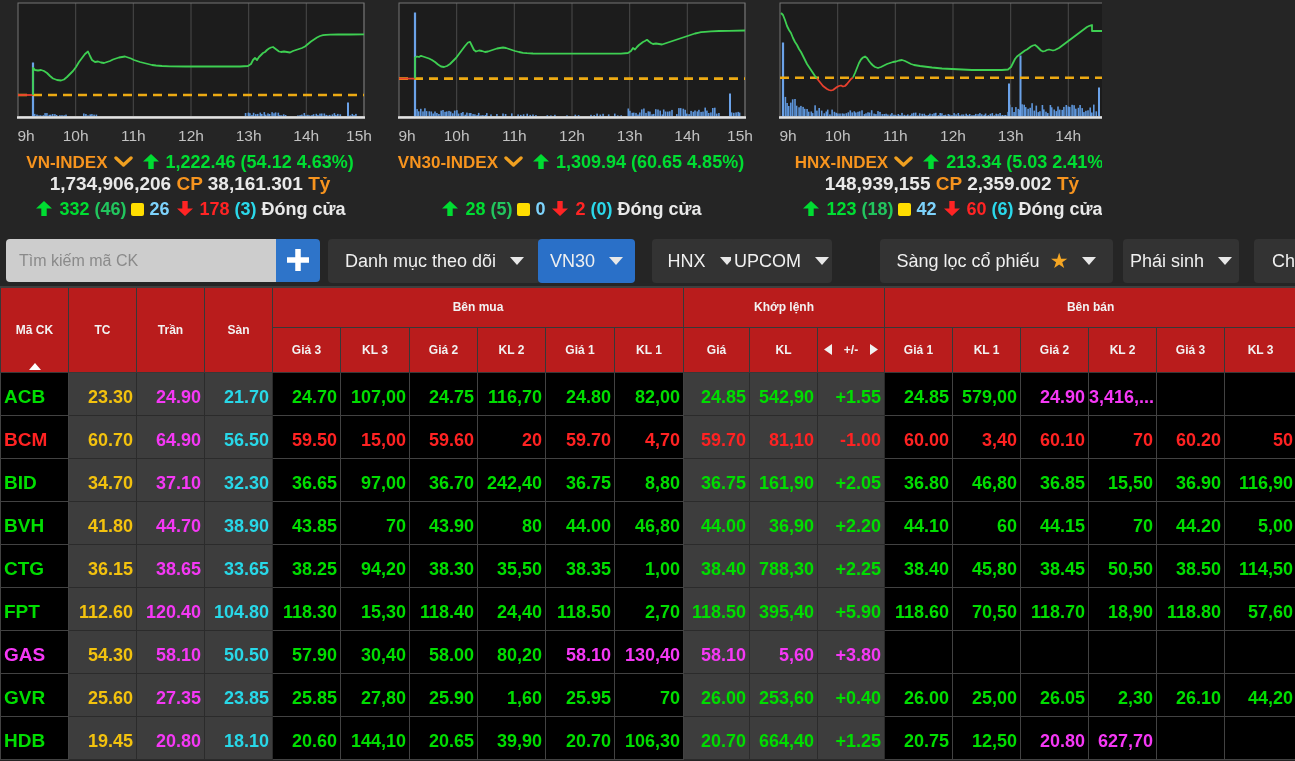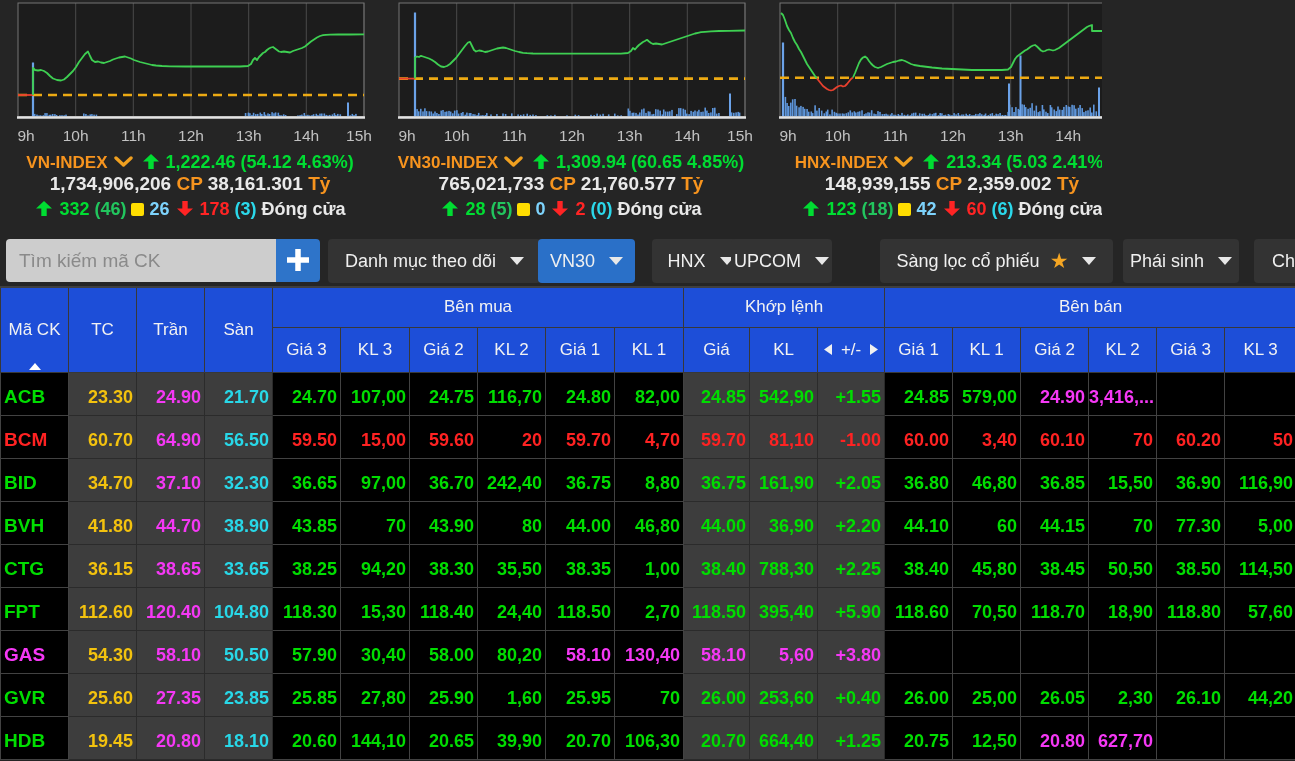--- a/index.html
+++ b/index.html
@@ -13,26 +13,26 @@
 .or{color:#f7941e}.gr{color:#00dd32}.wh{color:#e9e9e9}.mg{color:#22c55e}.yl{color:#7dd3fc}.rd{color:#ff2424}.cy{color:#2bd8ea}
 .sq{display:inline-block;width:13px;height:13px;background:#ffdd00;border-radius:2px;margin:0 5px;vertical-align:-1px}
 .ar{vertical-align:-1px;margin:0 2px}
 .chev{vertical-align:1px;margin-left:6px;margin-right:8px}
 
 .toolbar{position:relative;height:64px;background:#252525}
 .tb{position:absolute;top:17px;height:44px;background:#333333;border-radius:4px;color:#f0f0f0;font-size:18px;font-weight:normal;display:flex;align-items:center;justify-content:center;white-space:nowrap}
 .tb .caret{display:inline-block;width:0;height:0;border-left:7px solid transparent;border-right:7px solid transparent;border-top:8px solid #e8e8e8;margin-left:14px}
 .tb.blue{background:#2a70c8}
 .search{position:absolute;left:6px;top:17px;width:314px;height:43px;display:flex}
-.search .inp{width:270px;height:43px;background:#cdcdcd;border-radius:4px 0 0 4px;color:#8a8a8a;font-size:19px;line-height:43px;padding-left:13px}
+.search .inp{width:270px;height:43px;background:#cdcdcd;border-radius:4px 0 0 4px;color:#8a8a8a;font-size:16px;line-height:43px;padding-left:13px}
 .search .plus{width:44px;height:43px;background:#2e74c9;border-radius:0 4px 4px 0;text-align:center}
 .star{color:#f5a623;font-size:21px;margin-left:10px}
 
 table{border-collapse:collapse;table-layout:fixed;width:1295px;border-top:2px solid #3f3f3f}
-th{background:#1d4ed8;color:#f2f2f2;font-size:17px;font-weight:normal;border:1px solid #383838;text-align:center;vertical-align:middle;padding:0}
+th{background:#b91c1c;color:#f2f2f2;font-size:12px;font-weight:bold;border:1px solid #383838;text-align:center;vertical-align:middle;padding:0}
 tr.h1{height:40px}
 tr.h2{height:45px}
 tr.d{height:43px}
 td{font-size:18px;font-weight:bold;text-align:right;padding:14px 3px 0 0;vertical-align:top;overflow:hidden;white-space:nowrap}
 td.blk{background:#000;border:1px solid #424242}
 td.gry{background:#3d3d3d;border:1px solid #2b2b2b}
 td.tick{text-align:left;padding:13px 0 0 3px;font-size:19px}
 .threl{position:relative}
 .sortup{position:absolute;bottom:2px;left:50%;margin-left:-6px;width:0;height:0;border-left:6px solid transparent;border-right:6px solid transparent;border-bottom:7px solid #fff}
 .g{color:#00dd00}.r{color:#ff2222}.y{color:#f3c20e}.m{color:#f538f5}.c{color:#28d8e8}
@@ -280,21 +280,20 @@
         <text x="191.0" y="141" font-size="15.5" fill="#c2c2c2" text-anchor="middle" font-family="Liberation Sans, sans-serif">12h</text>
         <text x="248.7" y="141" font-size="15.5" fill="#c2c2c2" text-anchor="middle" font-family="Liberation Sans, sans-serif">13h</text>
         <text x="306.3" y="141" font-size="15.5" fill="#c2c2c2" text-anchor="middle" font-family="Liberation Sans, sans-serif">14h</text>
         <text x="359.0" y="141" font-size="15.5" fill="#c2c2c2" text-anchor="middle" font-family="Liberation Sans, sans-serif">15h</text>
       </svg>
 <div class="il l1"><span class="or">VN30-INDEX</span><svg class="chev" width="19" height="11" viewBox="0 0 19 11">
           <path d="M2,2 L9.5,9 L17,2" fill="none" stroke="#f0a020" stroke-width="3.4" stroke-linecap="round" stroke-linejoin="round"></path>
         </svg><svg class="ar" width="16" height="15" viewBox="0 0 16 15">
           <path d="M5.3,15 L5.3,7.6 L0,7.6 L8,0 L16,7.6 L10.7,7.6 L10.7,15 Z" fill="#00dd32"></path>
         </svg><span class="gr"> 1,309.94 (60.65 4.85%)</span></div>
-<div class="il l2"><span class="wh">765,021,733</span> <span class="or">CP</span> <span class="wh">21,760.577</span> <span class="or">Tỷ</span></div>
 <div class="il l3"><svg class="ar" width="16" height="15" viewBox="0 0 16 15">
           <path d="M5.3,15 L5.3,7.6 L0,7.6 L8,0 L16,7.6 L10.7,7.6 L10.7,15 Z" fill="#00dd32"></path>
         </svg><span class="gr"> 28 </span><span class="mg">(5)</span><span class="sq"></span><span class="yl">0 </span><svg class="ar" width="16" height="15" viewBox="0 0 16 15">
           <path d="M5.3,0 L5.3,7.4 L0,7.4 L8,15 L16,7.4 L10.7,7.4 L10.7,0 Z" fill="#ff2424"></path>
         </svg><span class="rd"> 2 </span><span class="cy">(0)</span><span class="wh"> Đóng cửa</span></div>
 </div>
     <div class="panel">
 <svg class="chart" width="381" height="146" viewBox="0 0 381 146">
         <rect x="18" y="3" width="346" height="113.5" fill="#1c1c1c"></rect>
         <line x1="75.7" y1="3" x2="75.7" y2="116.5" stroke="#4a4a4a" stroke-width="1"></line>
@@ -744,21 +743,21 @@
         <td class="blk g">80</td>
         <td class="blk g">44.00</td>
         <td class="blk g">46,80</td>
         <td class="gry g">44.00</td>
         <td class="gry g">36,90</td>
         <td class="gry g">+2.20</td>
         <td class="blk g">44.10</td>
         <td class="blk g">60</td>
         <td class="blk g">44.15</td>
         <td class="blk g">70</td>
-        <td class="blk g">77.30</td>
+        <td class="blk g">44.20</td>
         <td class="blk g">5,00</td>
       </tr>
       <tr class="d">
         <td class="blk tick g">CTG</td>
         <td class="gry y">36.15</td>
         <td class="gry m">38.65</td>
         <td class="gry c">33.65</td>
         <td class="blk g">38.25</td>
         <td class="blk g">94,20</td>
         <td class="blk g">38.30</td>

